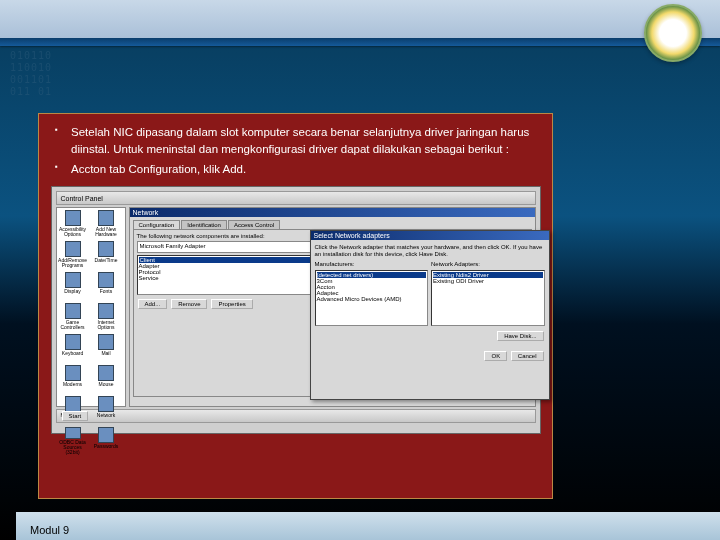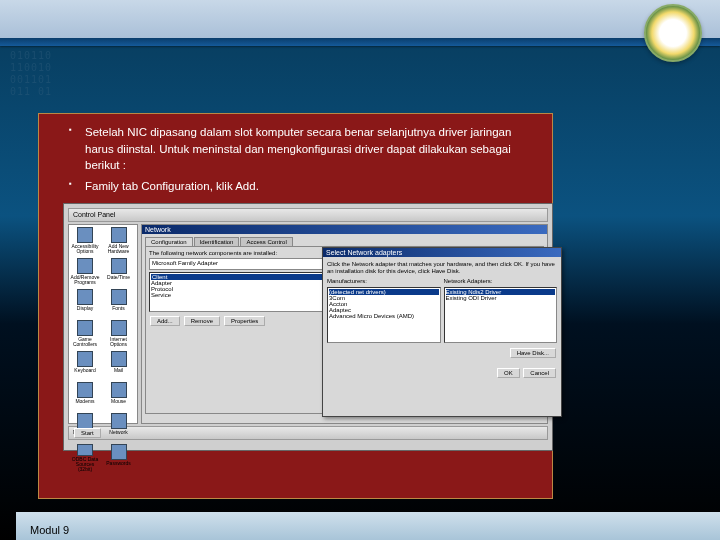--- a/index.html
+++ b/index.html
@@ -2,21 +2,21 @@
 <html><head>
 <meta charset="utf-8">
 <style>
   *{box-sizing:border-box;margin:0;padding:0}
   body{width:720px;height:540px;overflow:hidden;font-family:Arial,sans-serif;background:#000}
   .slide{width:720px;height:540px;position:relative;background:linear-gradient(to bottom,#073a5a 0%,#0b5280 40%,#001020 60%,#000 100%)}
   .topbar{height:38px;background:linear-gradient(to bottom,#c8d8e8,#aac0d8);position:relative}
   .topbar-line{height:8px;background:linear-gradient(to bottom,#0a3d6b,#155a9a);box-shadow:0 1px 2px rgba(0,0,0,.4)}
   .logo{position:absolute;right:18px;top:4px;width:58px;height:58px;border-radius:50%;background:radial-gradient(circle,#fff 35%,#f2d96b 55%,#3a7a3a 75%);border:2px solid #8a6;box-shadow:0 2px 4px rgba(0,0,0,.3);z-index:10}
   .digits{position:absolute;left:10px;top:50px;color:#2a5a7a;font-family:monospace;font-size:10px;opacity:.5;line-height:12px;letter-spacing:1px}
-  .content-box{position:absolute;left:38px;top:113px;width:515px;height:386px;background:#8a1818;border:1px solid #b84;color:#fff;padding:10px 24px}
+  .content-box{position:absolute;left:38px;top:113px;width:515px;height:386px;background:#8a1818;border:1px solid #b84;color:#fff;padding:10px 10px}
   .bullets{font-size:11.5px;line-height:1.45}
   .bullets li{list-style:none;position:relative;padding-left:22px;margin-bottom:4px}
   .bullets li::before{content:"▪";position:absolute;left:6px;top:0;font-size:8px;color:#fff}
   .screenshot{background:#cfcfcf;border:1px solid #666;margin:8px auto 0;width:490px;height:248px;padding:4px;position:relative;font-size:7px;color:#000}
   .scr-bar{height:14px;background:linear-gradient(to bottom,#e8e8e8,#c8c8c8);border:1px solid #999;margin-bottom:2px;display:flex;align-items:center;padding:0 4px;gap:4px}
   .scr-body{display:flex;gap:3px;height:200px}
   .cp-left{width:70px;background:#fff;border:1px solid #888;padding:2px;display:grid;grid-template-columns:1fr 1fr;gap:3px;align-content:start}
   .cp-ico{width:28px;height:28px;display:flex;flex-direction:column;align-items:center;font-size:5px;text-align:center;line-height:1}
   .cp-ico .ibox{width:16px;height:16px;background:#6a8fbf;border:1px solid #345;margin-bottom:1px}
   .net-win{flex:1;background:#d8d8d8;border:1px solid #888;position:relative}
@@ -42,21 +42,21 @@
 
 <div class="slide">
   <div class="topbar"></div>
   <div class="topbar-line"></div>
   <div class="logo"></div>
   <div class="digits">010110<br>110010<br>001101<br>011 01</div>
 
   <div class="content-box">
     <ul class="bullets">
       <li>Setelah  NIC  dipasang  dalam  slot  komputer  secara benar  selanjutnya driver jaringan harus diinstal. Untuk meninstal dan mengkonfigurasi driver dapat dilakukan sebagai berikut :</li>
-      <li>Family tab Configuration, klik Add.</li>
+      <li>Accton tab Configuration, klik Add.</li>
     </ul>
 
     <div class="screenshot">
       <div class="scr-bar">
         <span>Control Panel</span>
       </div>
       <div class="scr-body">
         <div class="cp-left" id="cpgrid">
             <div class="cp-ico">
               <div class="ibox"></div>

